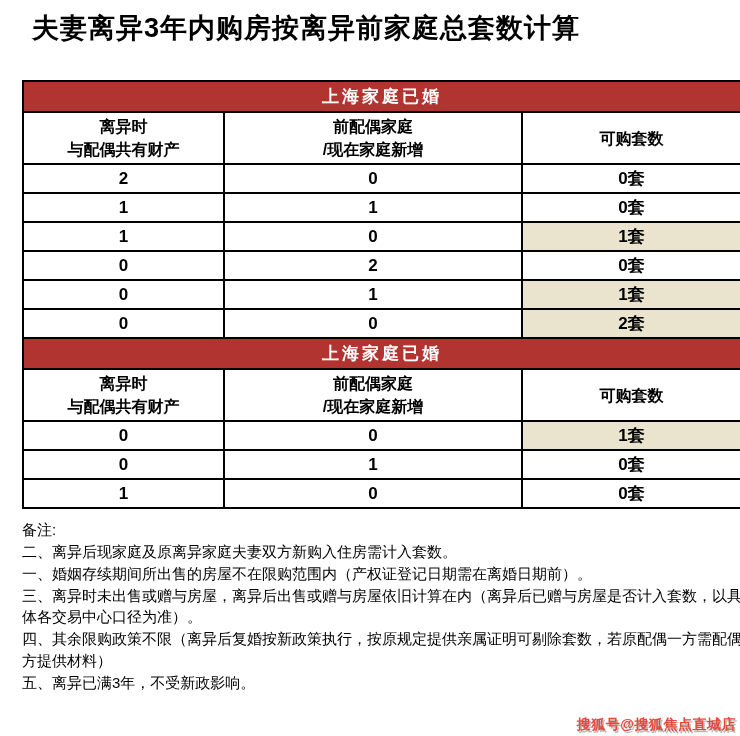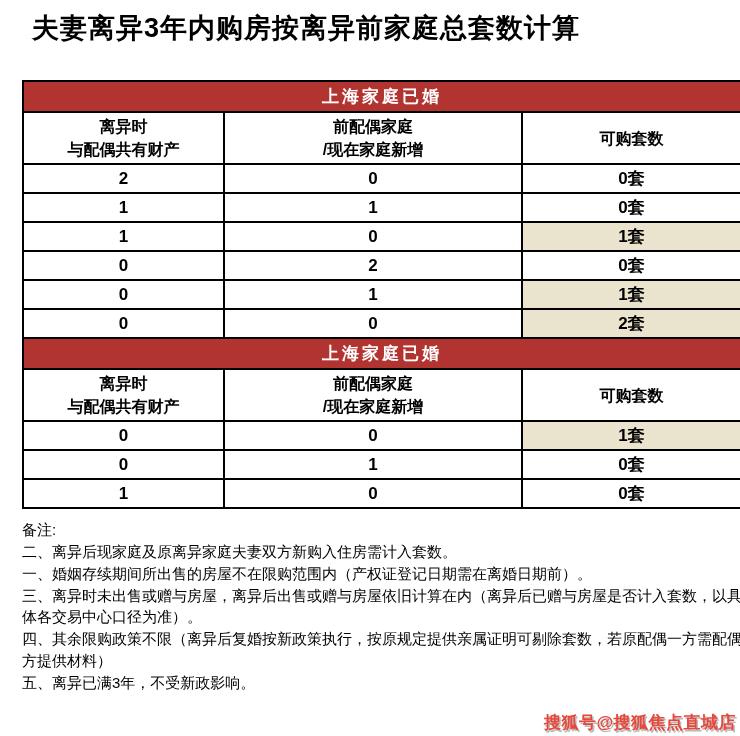--- a/index.html
+++ b/index.html
@@ -56,21 +56,21 @@
     font-size: 15px;
     line-height: 1.45;
     width: 720px;
   }
   .note-line { margin: 0; }
 
   .watermark {
     position: absolute;
     right: 4px;
     bottom: 2px;
-    font-size: 17px;
+    font-size: 14px;
     font-weight: bold;
     color: #e8483c;
     text-shadow: 1.5px 1.5px 0 rgba(130,130,130,0.55);
     letter-spacing: 0.5px;
   }
 </style>
 </head>
 <body>
 
 <div class="page">

